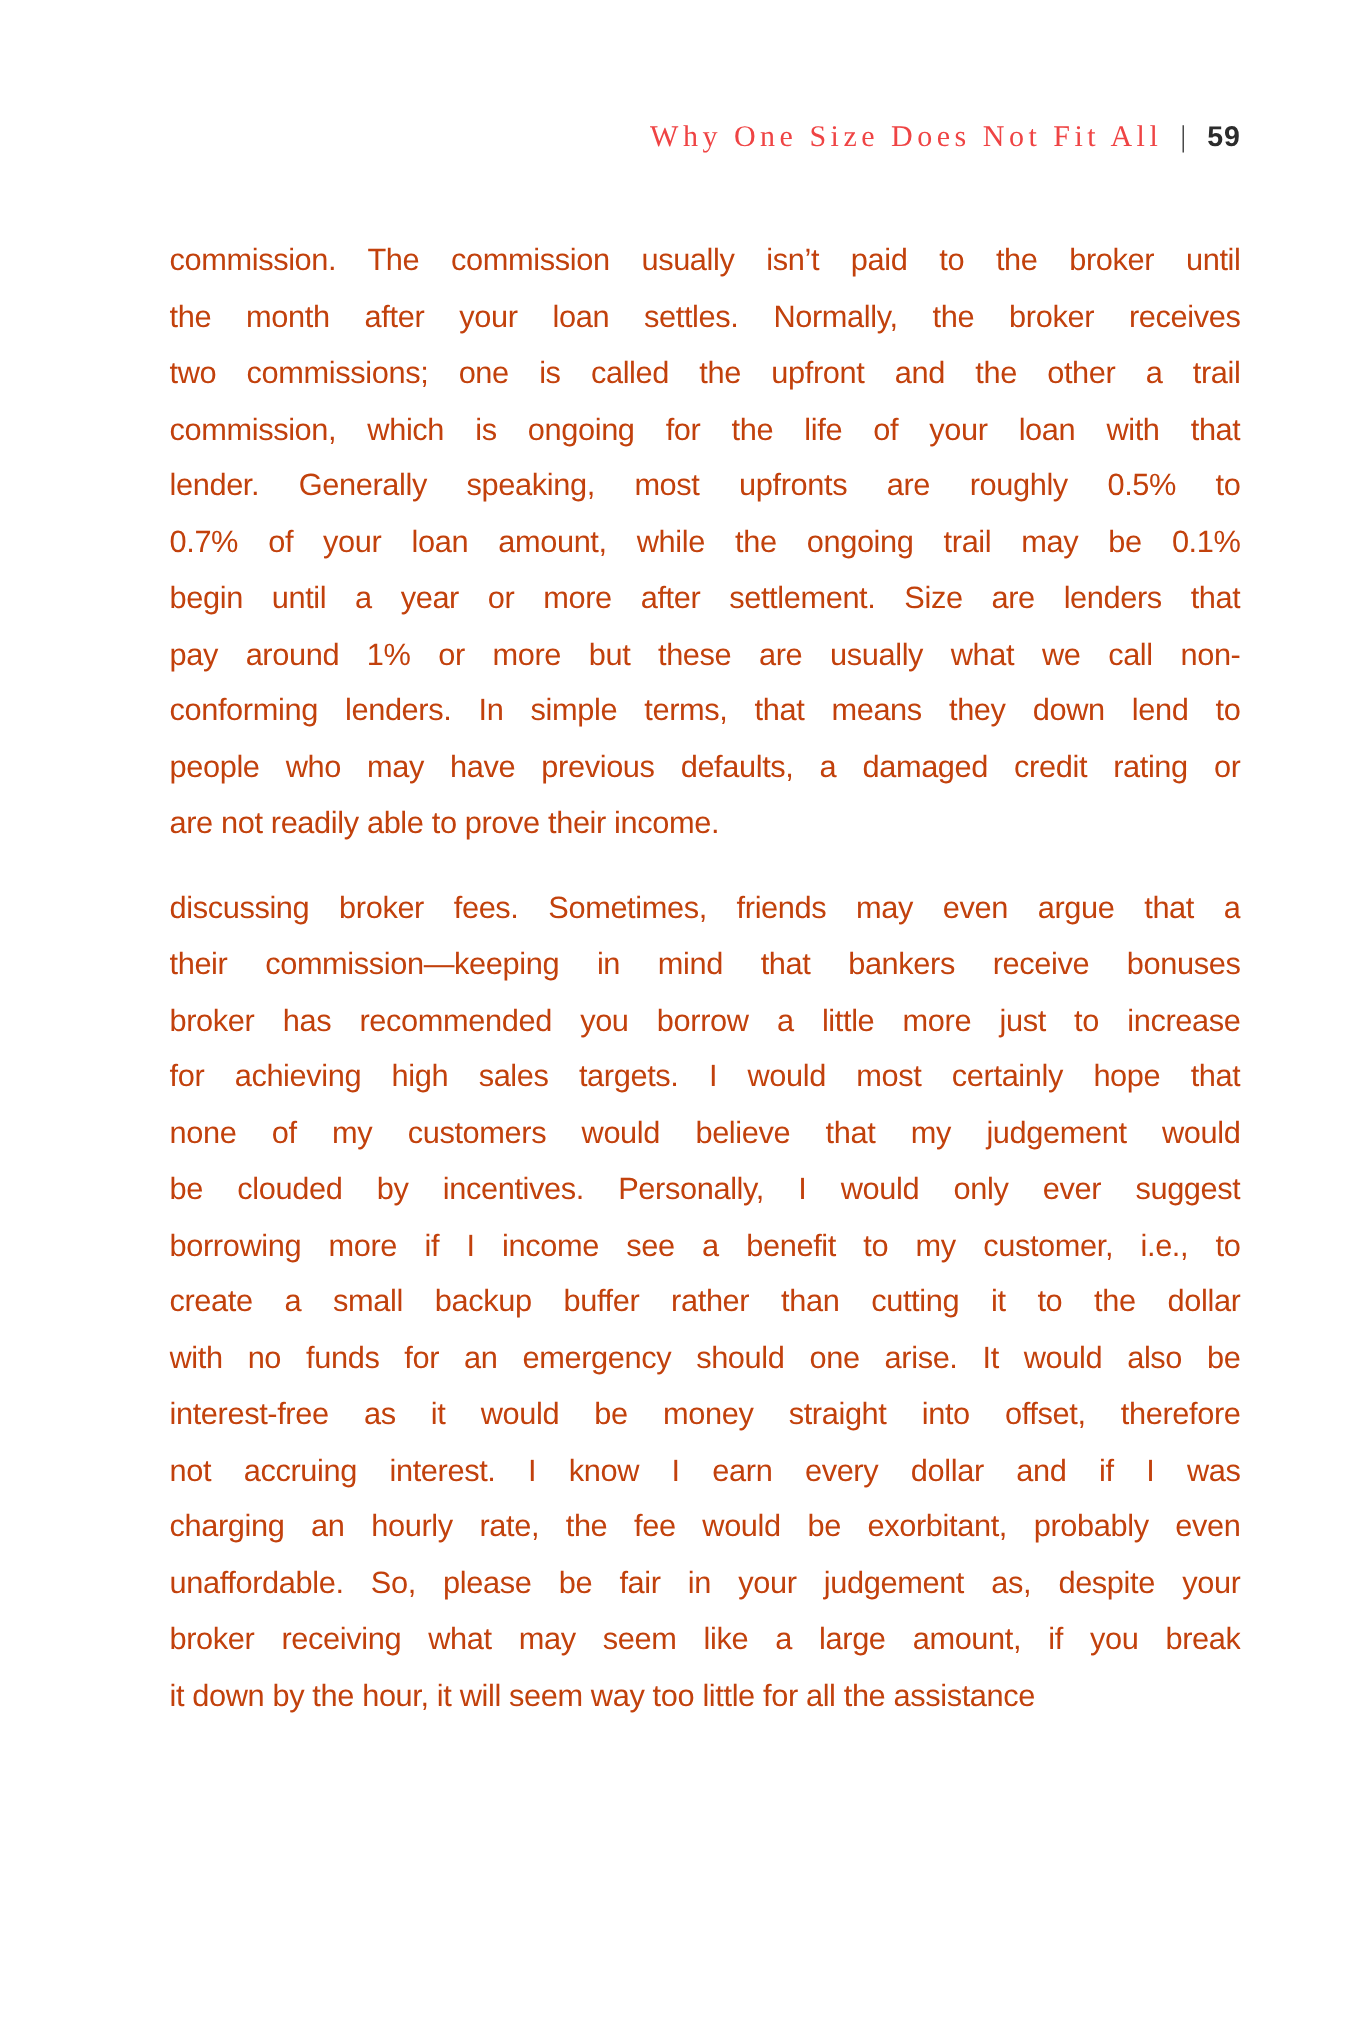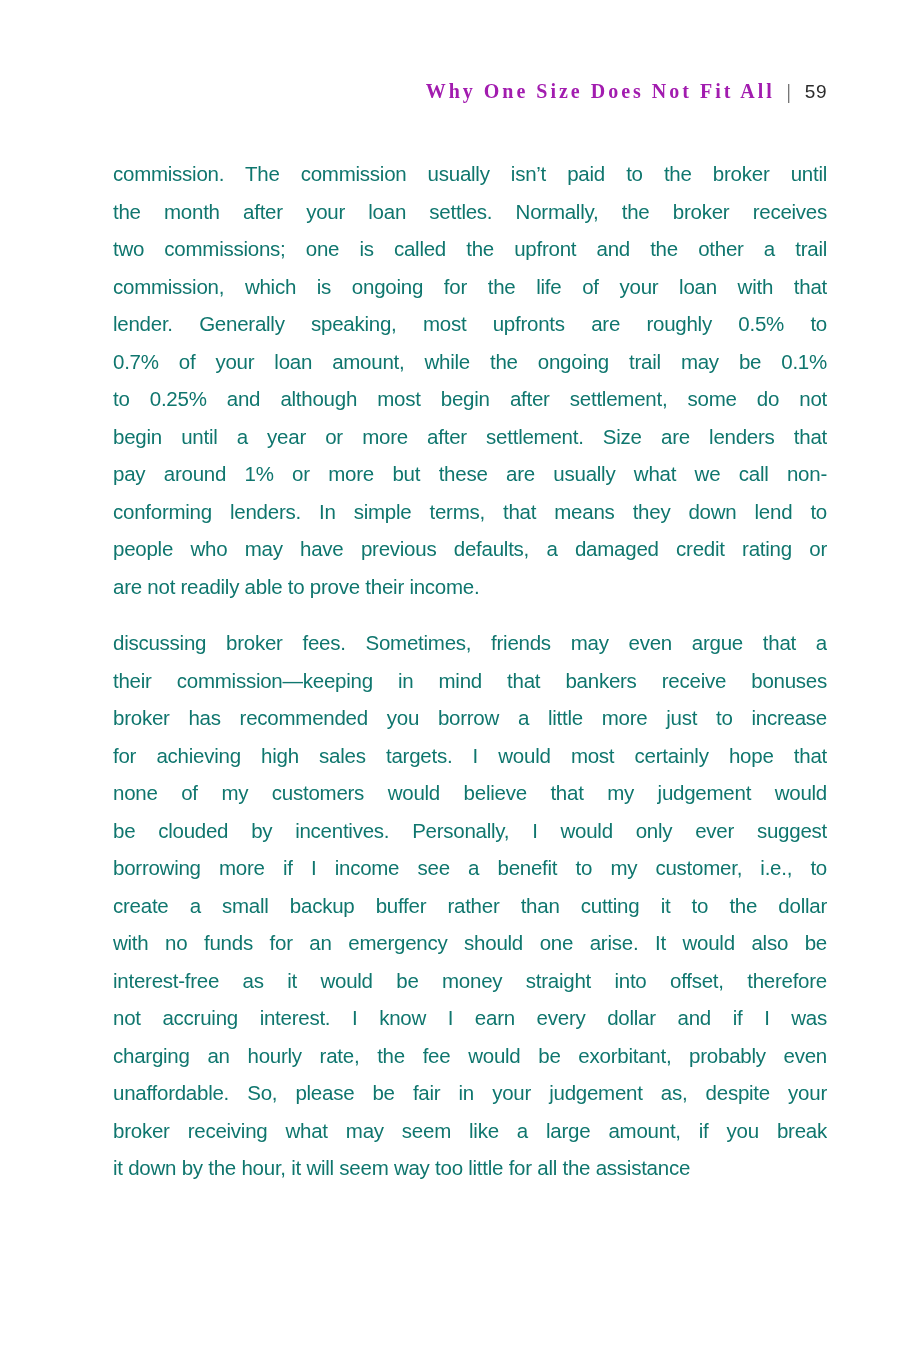--- a/index.html
+++ b/index.html
@@ -17,43 +17,43 @@
     position: absolute;
     top: 80px;
     right: 73px;
     display: flex;
     align-items: baseline;
     white-space: nowrap;
   }
   .chapter-title {
     font-family: "Liberation Serif", "DejaVu Serif", serif;
     font-size: 20px;
-    font-weight: 700;
+    font-weight: 400;
     letter-spacing: 3px;
-    color: #a21caf;
+    color: #ef4444;
   }
   .header-divider {
     font-family: "Liberation Serif", "DejaVu Serif", serif;
     font-size: 20px;
     font-weight: 300;
     color: #4a4a4a;
     margin: 0 14px 0 12px;
   }
   .page-number {
     font-size: 19px;
-    font-weight: 400;
+    font-weight: 700;
     color: #2c2c2c;
     letter-spacing: 0.5px;
   }
   .page-body {
     position: absolute;
     top: 155px;
     left: 113px;
     width: 714px;
-    color: #0f766e;
+    color: #c2410c;
   }
   .paragraph { margin: 0; }
   .paragraph + .paragraph { margin-top: 19px; }
   .line {
     font-size: 20.5px;
     line-height: 37.5px;
     height: 37.5px;
     letter-spacing: -0.25px;
     text-align: justify;
     text-align-last: justify;
@@ -75,21 +75,20 @@
   </div>
 
   <div class="page-body">
       <div class="paragraph">
         <div class="line">commission. The commission usually isn’t paid to the broker until</div>
         <div class="line">the month after your loan settles. Normally, the broker receives</div>
         <div class="line">two commissions; one is called the upfront and the other a trail</div>
         <div class="line">commission, which is ongoing for the life of your loan with that</div>
         <div class="line">lender. Generally speaking, most upfronts are roughly 0.5% to</div>
         <div class="line">0.7% of your loan amount, while the ongoing trail may be 0.1%</div>
-        <div class="line">to 0.25% and although most begin after settlement, some do not</div>
         <div class="line">begin until a year or more after settlement. Size are lenders that</div>
         <div class="line">pay around 1% or more but these are usually what we call non-</div>
         <div class="line">conforming lenders. In simple terms, that means they down lend to</div>
         <div class="line">people who may have previous defaults, a damaged credit rating or</div>
         <div class="line last">are not readily able to prove their income.</div>
       </div>
       <div class="paragraph">
         <div class="line">discussing broker fees. Sometimes, friends may even argue that a</div>
         <div class="line">their commission—keeping in mind that bankers receive bonuses</div>
         <div class="line">broker has recommended you borrow a little more just to increase</div>

